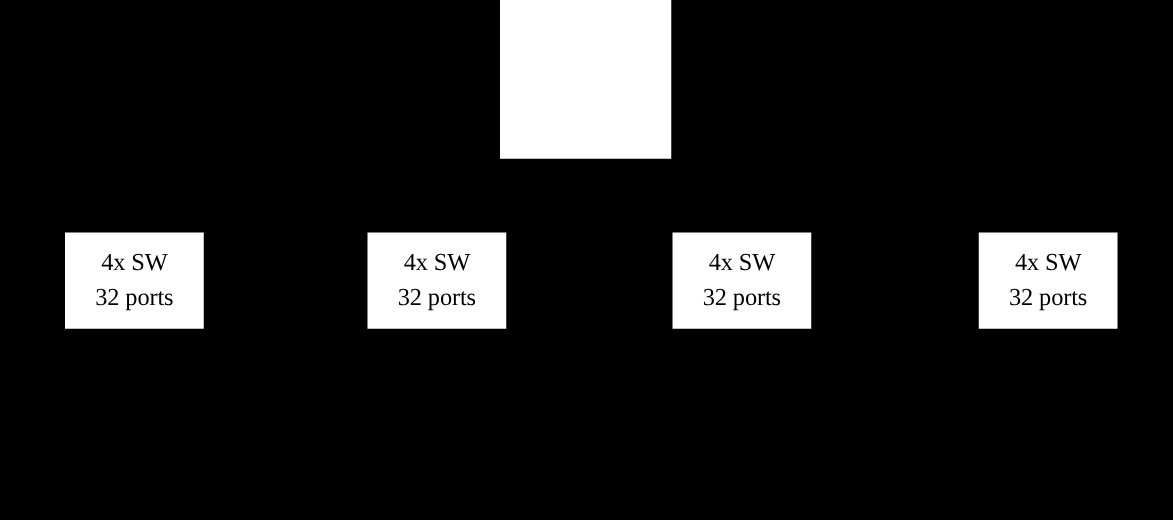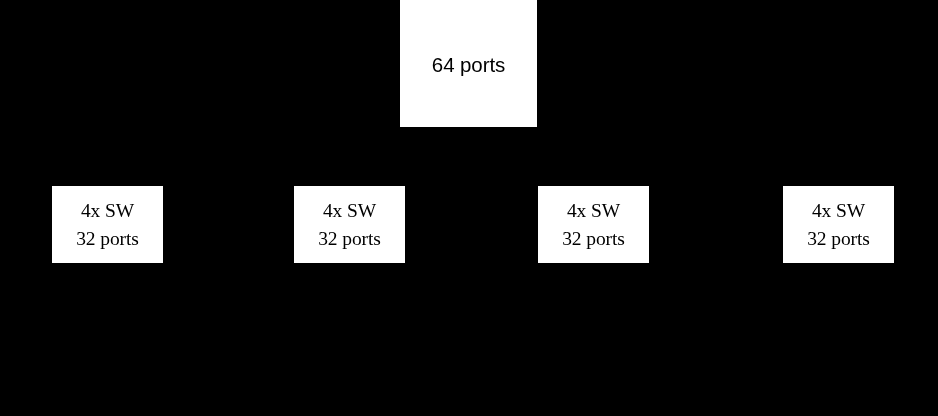--- a/index.html
+++ b/index.html
@@ -74,21 +74,20 @@
 
   <svg id="link-layer" viewBox="0 0 938 416" width="938" height="416" xmlns="http://www.w3.org/2000/svg">
 
     <polygon fill="#000000" points="408,122 430,132 128,196 100,184"></polygon>
     <polygon fill="#000000" points="443,124 460,131 356,195 345,186"></polygon>
     <polygon fill="#000000" points="481,131 498,124 592,186 583,195"></polygon>
     <polygon fill="#000000" points="511,132 533,122 841,184 813,196"></polygon>
   </svg>
 
   <div class="switch-node" id="spine-switch">
-    <span class="node-line">64 ports</span>
   </div>
 
   <div class="switch-node leaf-switch" id="leaf-switch-1">
     <span class="node-line">4x SW</span>
     <span class="node-line">32 ports</span>
   </div>
 
   <div class="switch-node leaf-switch" id="leaf-switch-2">
     <span class="node-line">4x SW</span>
     <span class="node-line">32 ports</span>

